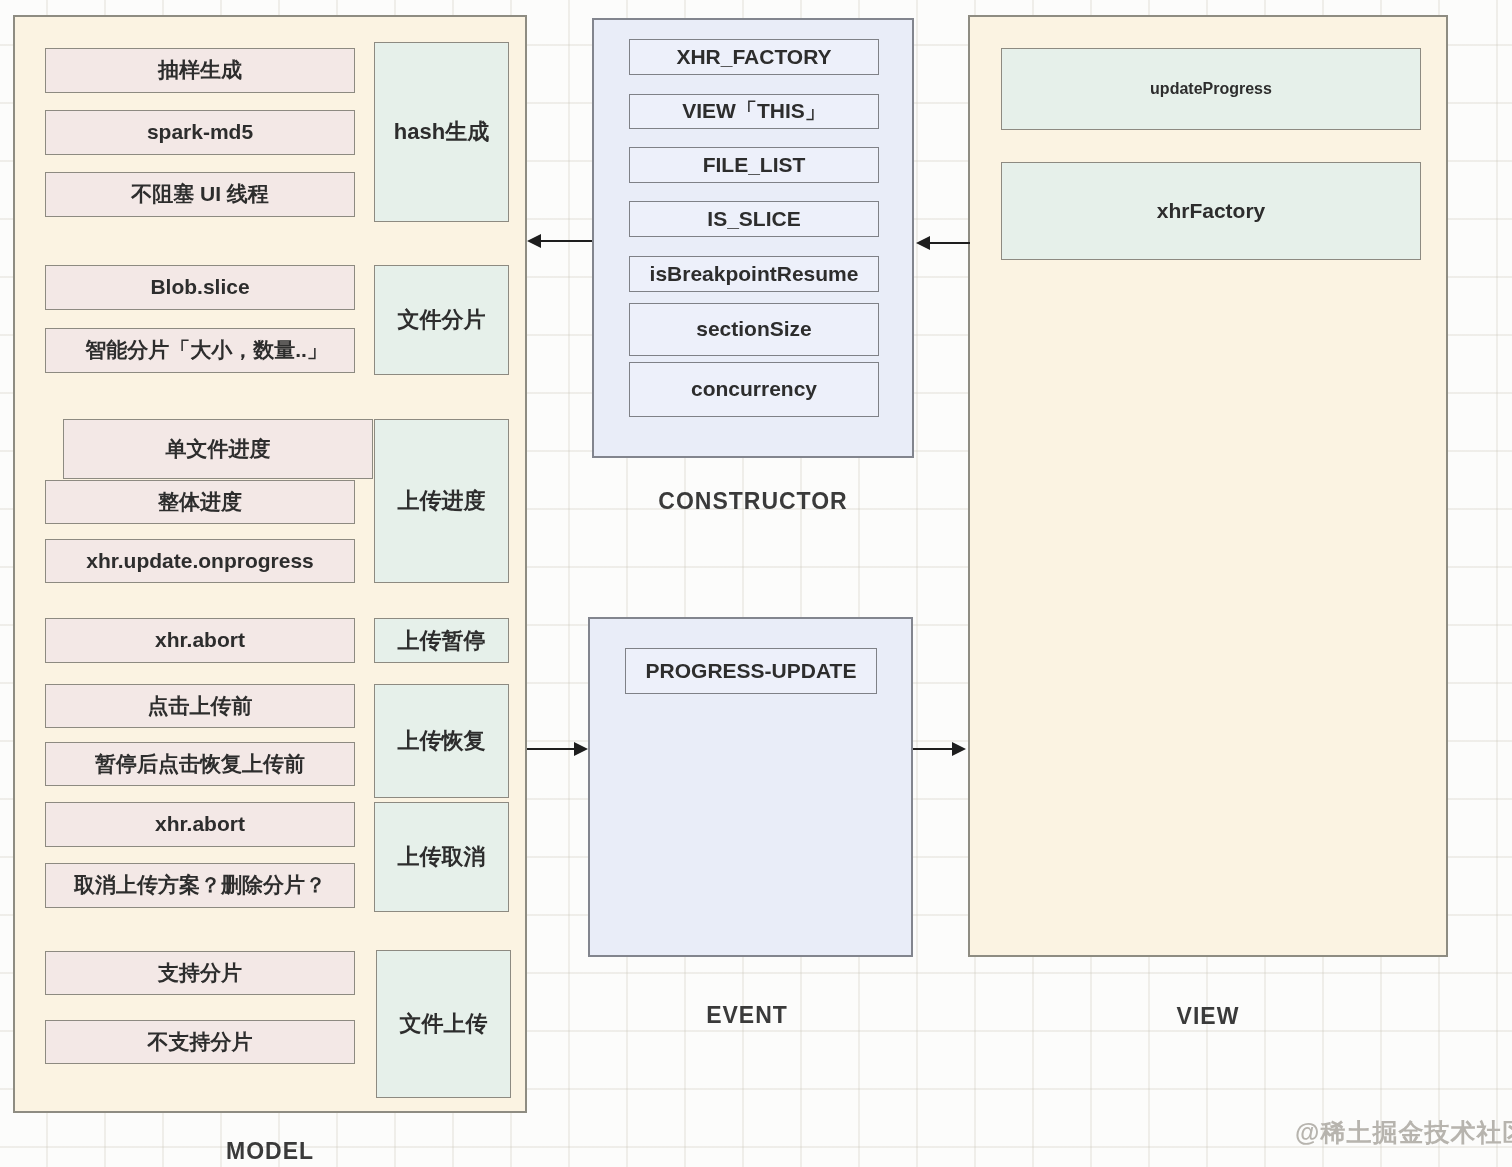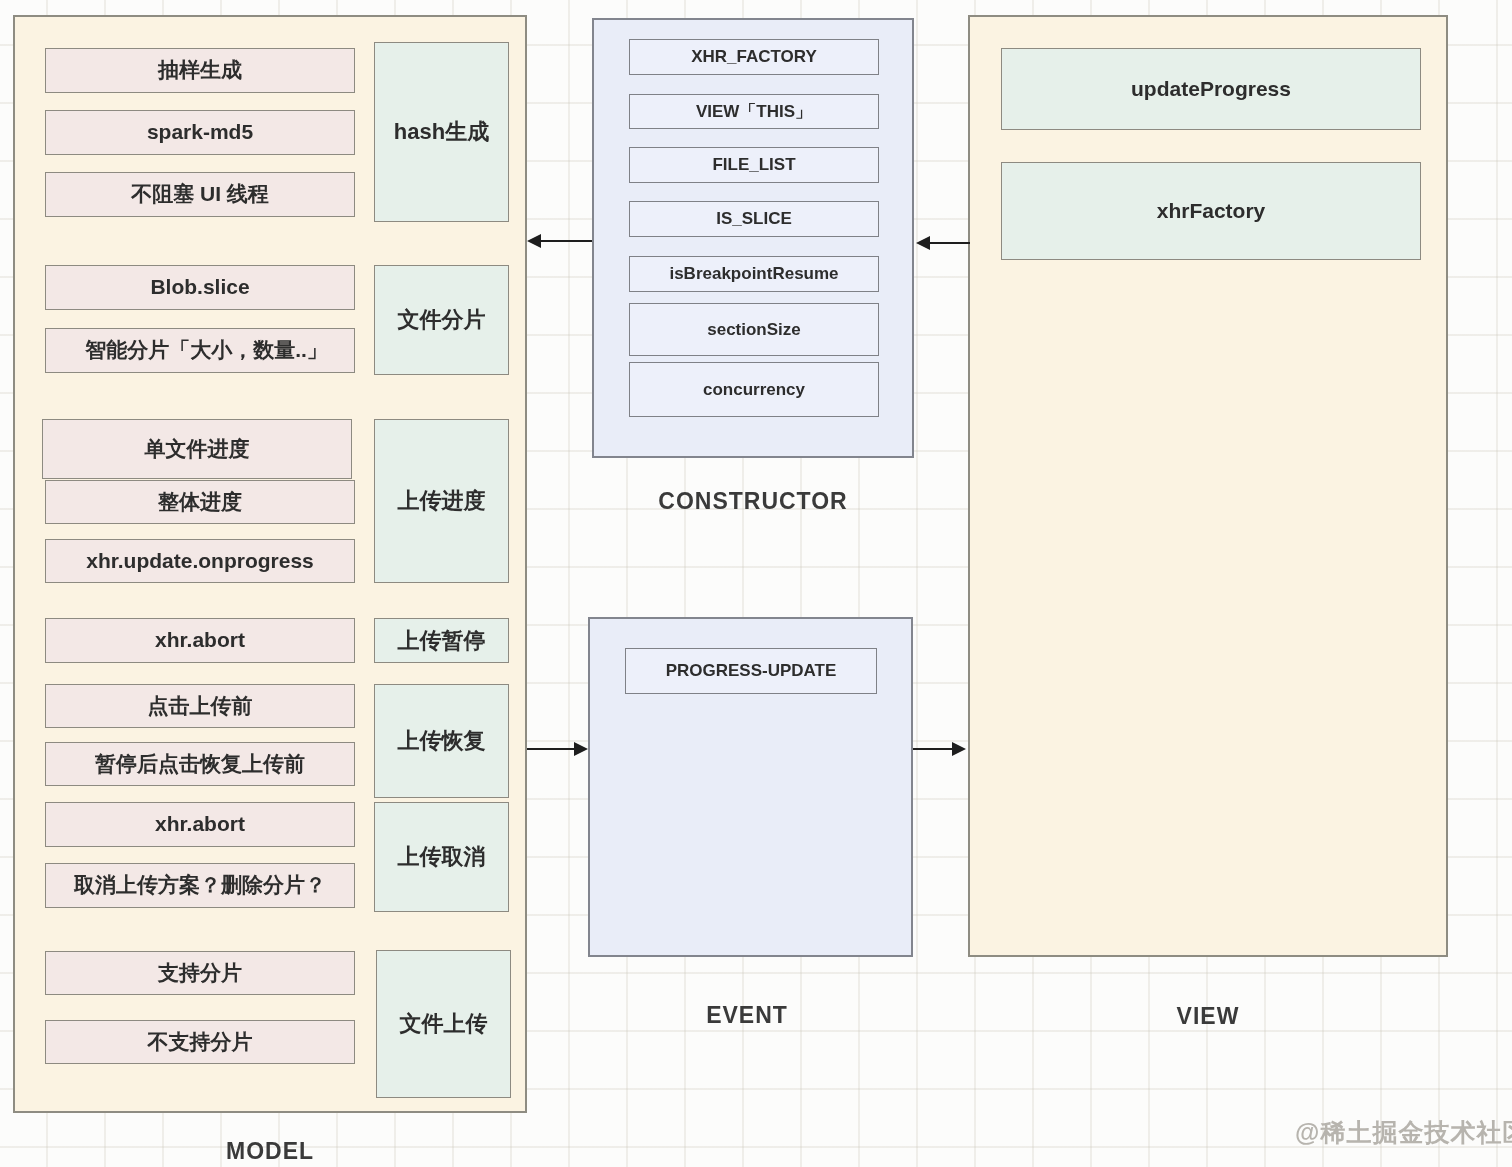--- a/index.html
+++ b/index.html
@@ -17,21 +17,21 @@
   .panel{position:absolute;box-sizing:border-box;}
   .panel.beige{background:#fbf3e2;border:2px solid #8e8c82;}
   .panel.blue{background:#e9edf8;border:2px solid #82858e;}
   .box{
     position:absolute;box-sizing:border-box;
     display:flex;align-items:center;justify-content:center;
     text-align:center;font-weight:bold;line-height:1.25;
   }
   .box.pink{background:#f3e8e6;border:1.5px solid #8d8a81;font-size:21px;}
   .box.green{background:#e6f0ea;border:1.5px solid #8d8a81;font-size:22px;}
-  .box.bluebox{background:#edf0fa;border:1.5px solid #7f8187;font-size:17px;}
+  .box.bluebox{background:#edf0fa;border:1.5px solid #7f8187;font-size:21px;}
   .seclabel{
     position:absolute;transform:translateX(-50%);
     font-size:23px;font-weight:bold;color:#3a3a3a;letter-spacing:1px;white-space:nowrap;
   }
   .arrline{position:absolute;height:2px;background:#1e1e1e;}
   .arrhead{position:absolute;width:0;height:0;border-top:7px solid transparent;border-bottom:7px solid transparent;}
   .arrhead.left{border-right:14px solid #1e1e1e;}
   .arrhead.right{border-left:14px solid #1e1e1e;}
   .watermark{
     position:absolute;font-size:25px;color:#b7b4ae;font-weight:bold;
@@ -47,21 +47,21 @@
 
   <div class="box pink" style="left:45px;top:48px;width:310px;height:45px;">抽样生成</div>
   <div class="box pink" style="left:45px;top:110px;width:310px;height:45px;">spark-md5</div>
   <div class="box pink" style="left:45px;top:172px;width:310px;height:45px;">不阻塞 UI 线程</div>
   <div class="box green" style="left:374px;top:42px;width:135px;height:180px;">hash生成</div>
 
   <div class="box pink" style="left:45px;top:265px;width:310px;height:45px;">Blob.slice</div>
   <div class="box pink" style="left:45px;top:328px;width:310px;height:45px;padding-left:13px;">智能分片「大小，数量..」</div>
   <div class="box green" style="left:374px;top:265px;width:135px;height:110px;">文件分片</div>
 
-  <div class="box pink" style="left:42px;top:419px;width:310px;height:60px;">单文件进度</div>
+  <div class="box pink" style="left:63px;top:419px;width:310px;height:60px;">单文件进度</div>
   <div class="box pink" style="left:45px;top:480px;width:310px;height:44px;">整体进度</div>
   <div class="box pink" style="left:45px;top:539px;width:310px;height:44px;">xhr.update.onprogress</div>
   <div class="box green" style="left:374px;top:419px;width:135px;height:164px;">上传进度</div>
 
   <div class="box pink" style="left:45px;top:618px;width:310px;height:45px;">xhr.abort</div>
   <div class="box green" style="left:374px;top:618px;width:135px;height:45px;">上传暂停</div>
 
   <div class="box pink" style="left:45px;top:684px;width:310px;height:44px;">点击上传前</div>
   <div class="box pink" style="left:45px;top:742px;width:310px;height:44px;">暂停后点击恢复上传前</div>
   <div class="box green" style="left:374px;top:684px;width:135px;height:114px;">上传恢复</div>
@@ -84,21 +84,21 @@
   <div class="box bluebox" style="left:629px;top:256px;width:250px;height:36px;">isBreakpointResume</div>
   <div class="box bluebox" style="left:629px;top:303px;width:250px;height:53px;">sectionSize</div>
   <div class="box bluebox" style="left:629px;top:362px;width:250px;height:55px;">concurrency</div>
   <div class="seclabel" style="left:753px;top:488px;">CONSTRUCTOR</div>
 
   <div class="panel blue" style="left:588px;top:617px;width:325px;height:340px;"></div>
   <div class="box bluebox" style="left:625px;top:648px;width:252px;height:46px;">PROGRESS-UPDATE</div>
   <div class="seclabel" style="left:747px;top:1002px;">EVENT</div>
 
   <div class="panel beige" style="left:968px;top:15px;width:480px;height:942px;"></div>
-  <div class="box green" style="left:1001px;top:48px;width:420px;height:82px;font-size:21px;">updateProgress</div>
+  <div class="box green" style="left:1001px;top:48px;width:420px;height:82px;font-size:16px;">updateProgress</div>
   <div class="box green" style="left:1001px;top:162px;width:420px;height:98px;font-size:21px;">xhrFactory</div>
   <div class="seclabel" style="left:1208px;top:1003px;">VIEW</div>
 
   <div>
     <div class="arrline" style="left:539px;top:240px;width:53px;"></div>
     <div class="arrhead left" style="left:527px;top:234px;"></div>
   </div>
 
   <div>
     <div class="arrline" style="left:928px;top:242px;width:42px;"></div>

